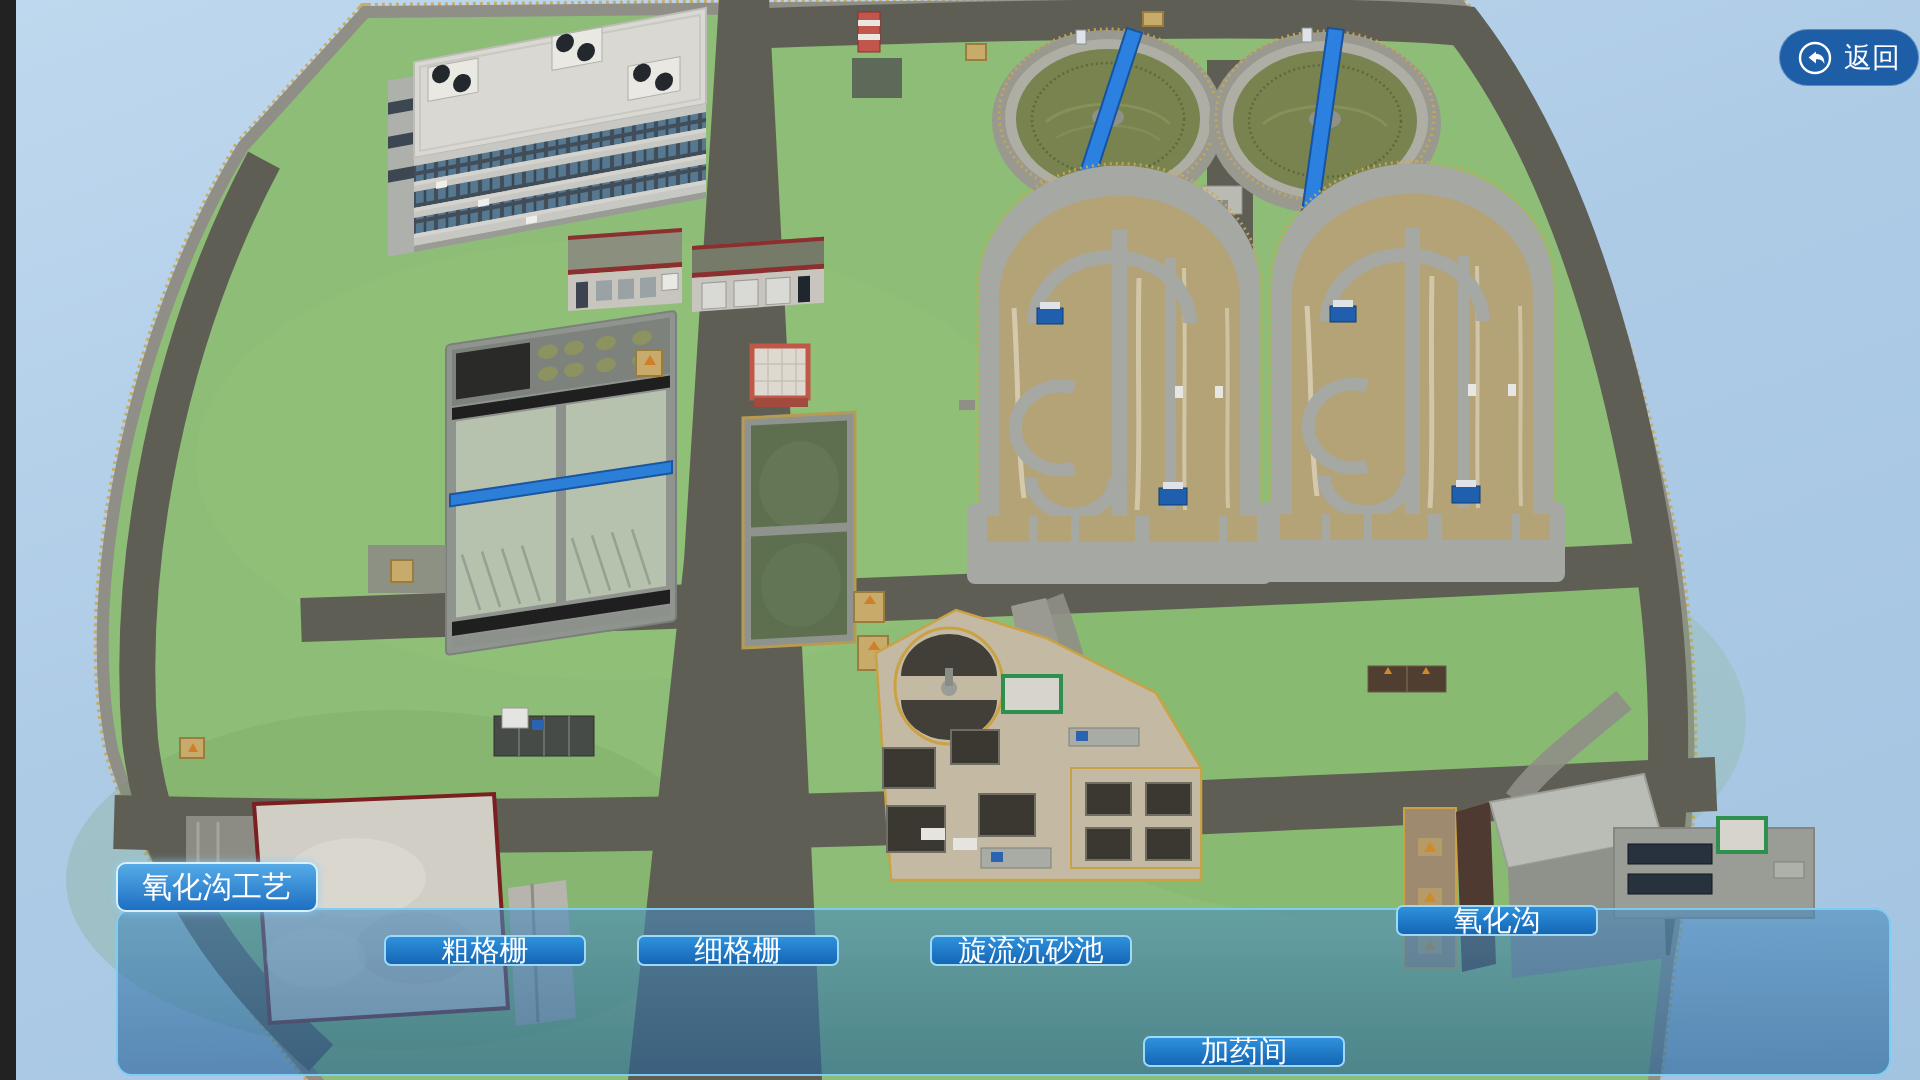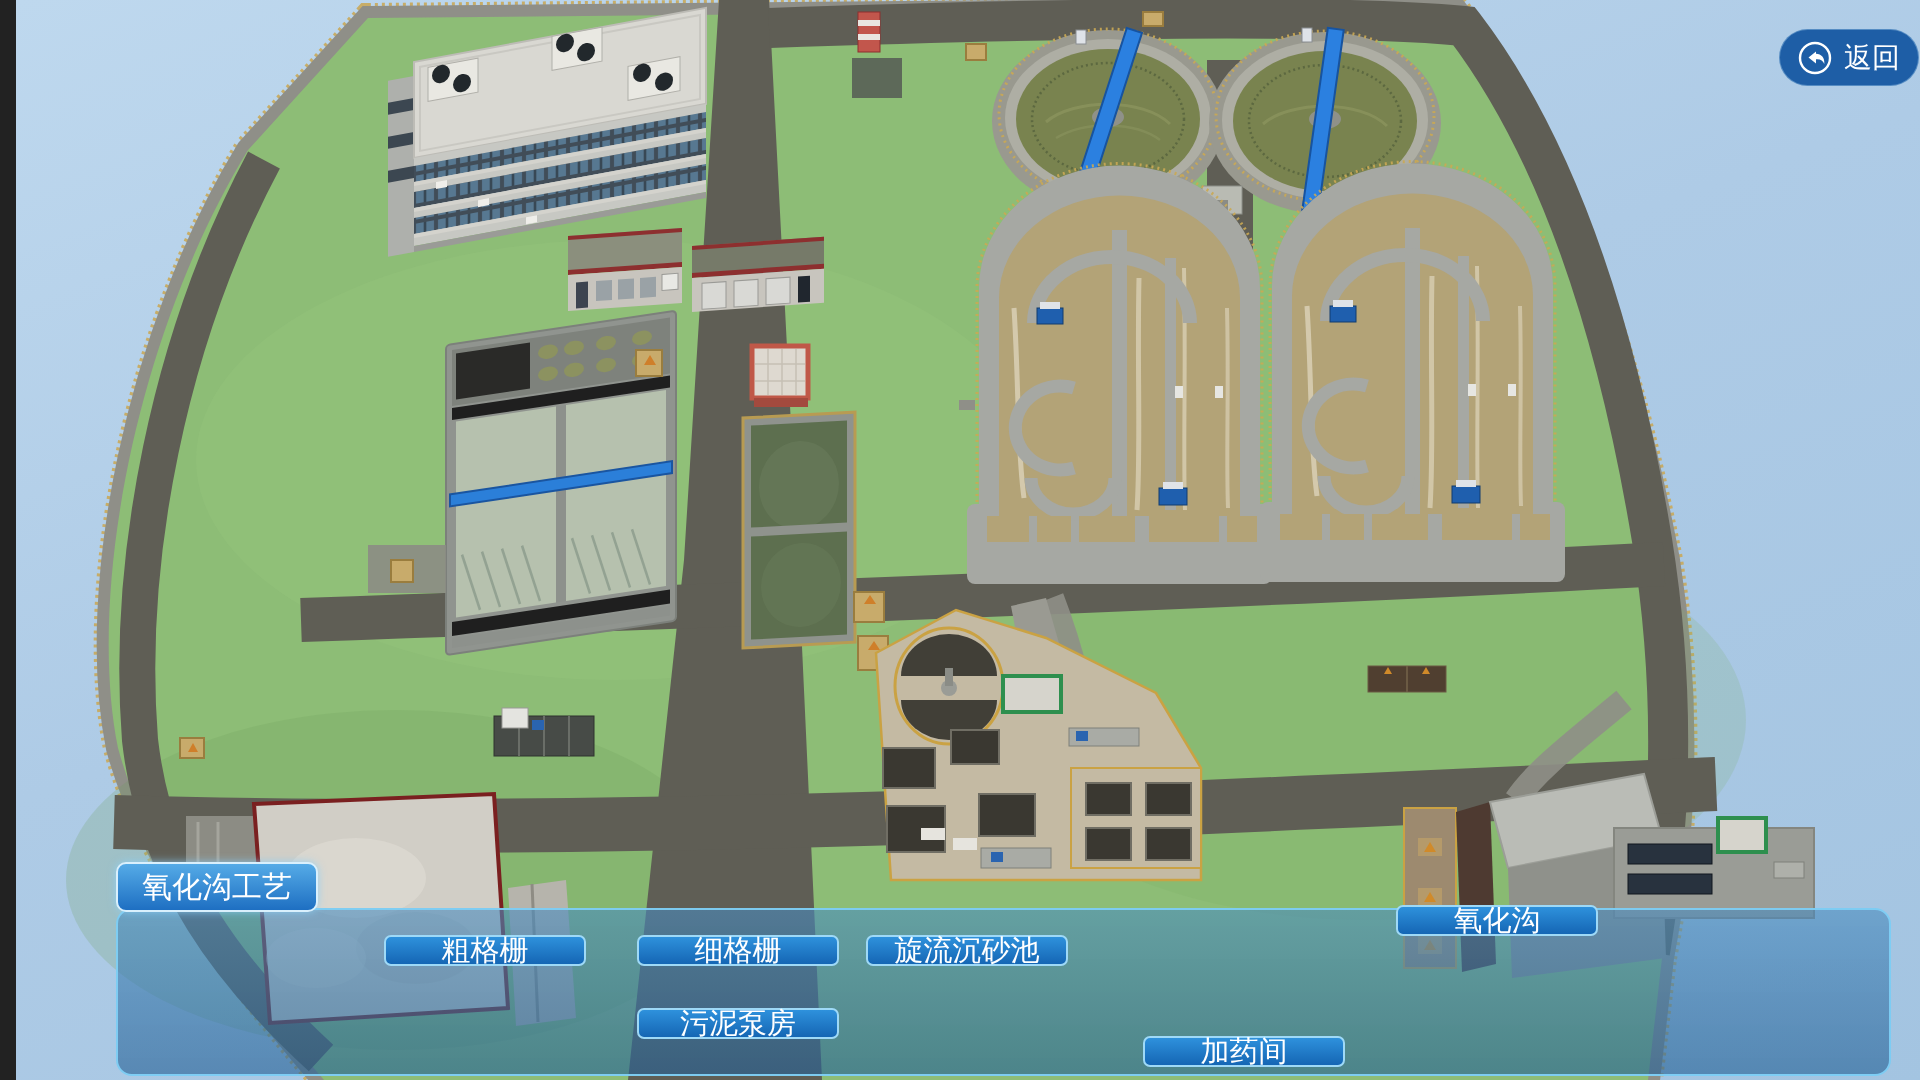--- a/index.html
+++ b/index.html
@@ -375,19 +375,18 @@
     </svg>
     <span>返回</span>
   </div>
 
   <div class="panel"></div>
 
   <div class="panel-tag">氧化沟工艺</div>
 
   <div class="pbtn" style="left:368px;top:935px">粗格栅</div>
   <div class="pbtn" style="left:621px;top:935px">细格栅</div>
-  <div class="pbtn" style="left:850px;top:935px">旋流沉砂池</div>
+  <div class="pbtn" style="left:914px;top:935px">旋流沉砂池</div>
   <div class="pbtn" style="left:1380px;top:905px">氧化沟</div>
 
-  <div class="pbtn" style="left:621px;top:1008px">污泥泵房</div>
   <div class="pbtn" style="left:1127px;top:1036px">加药间</div>
 
 </div>
 
 </body></html>

